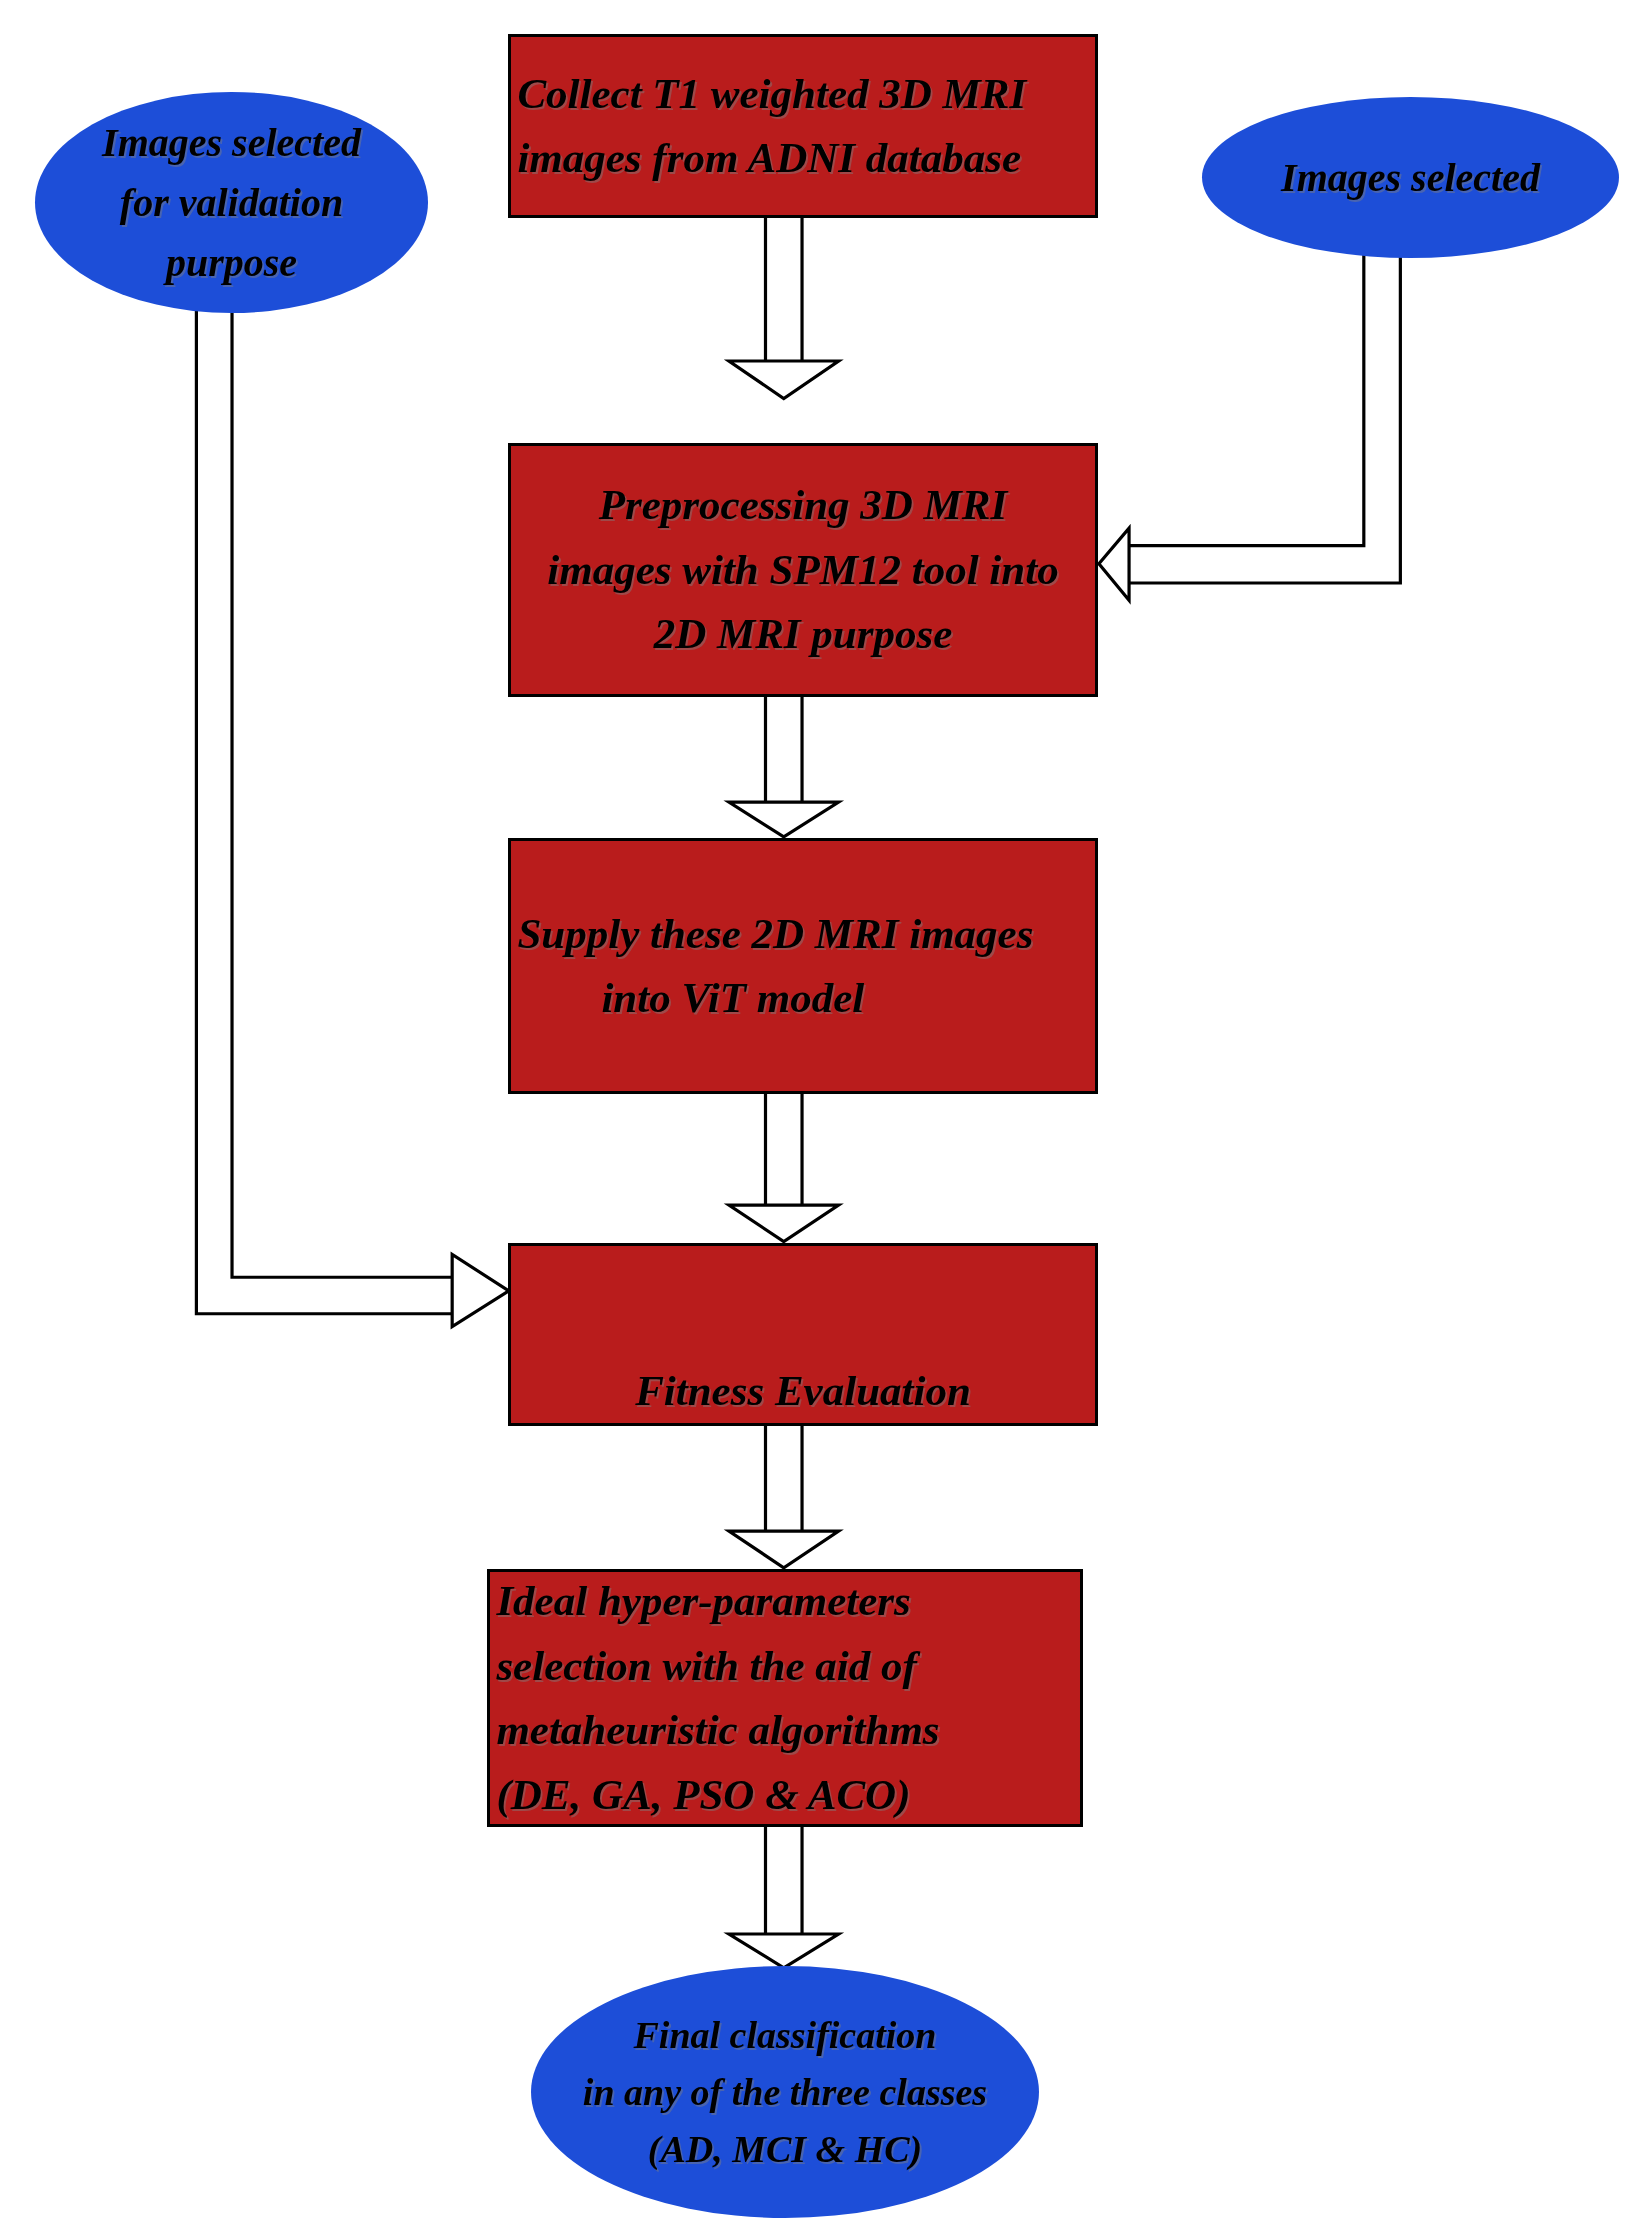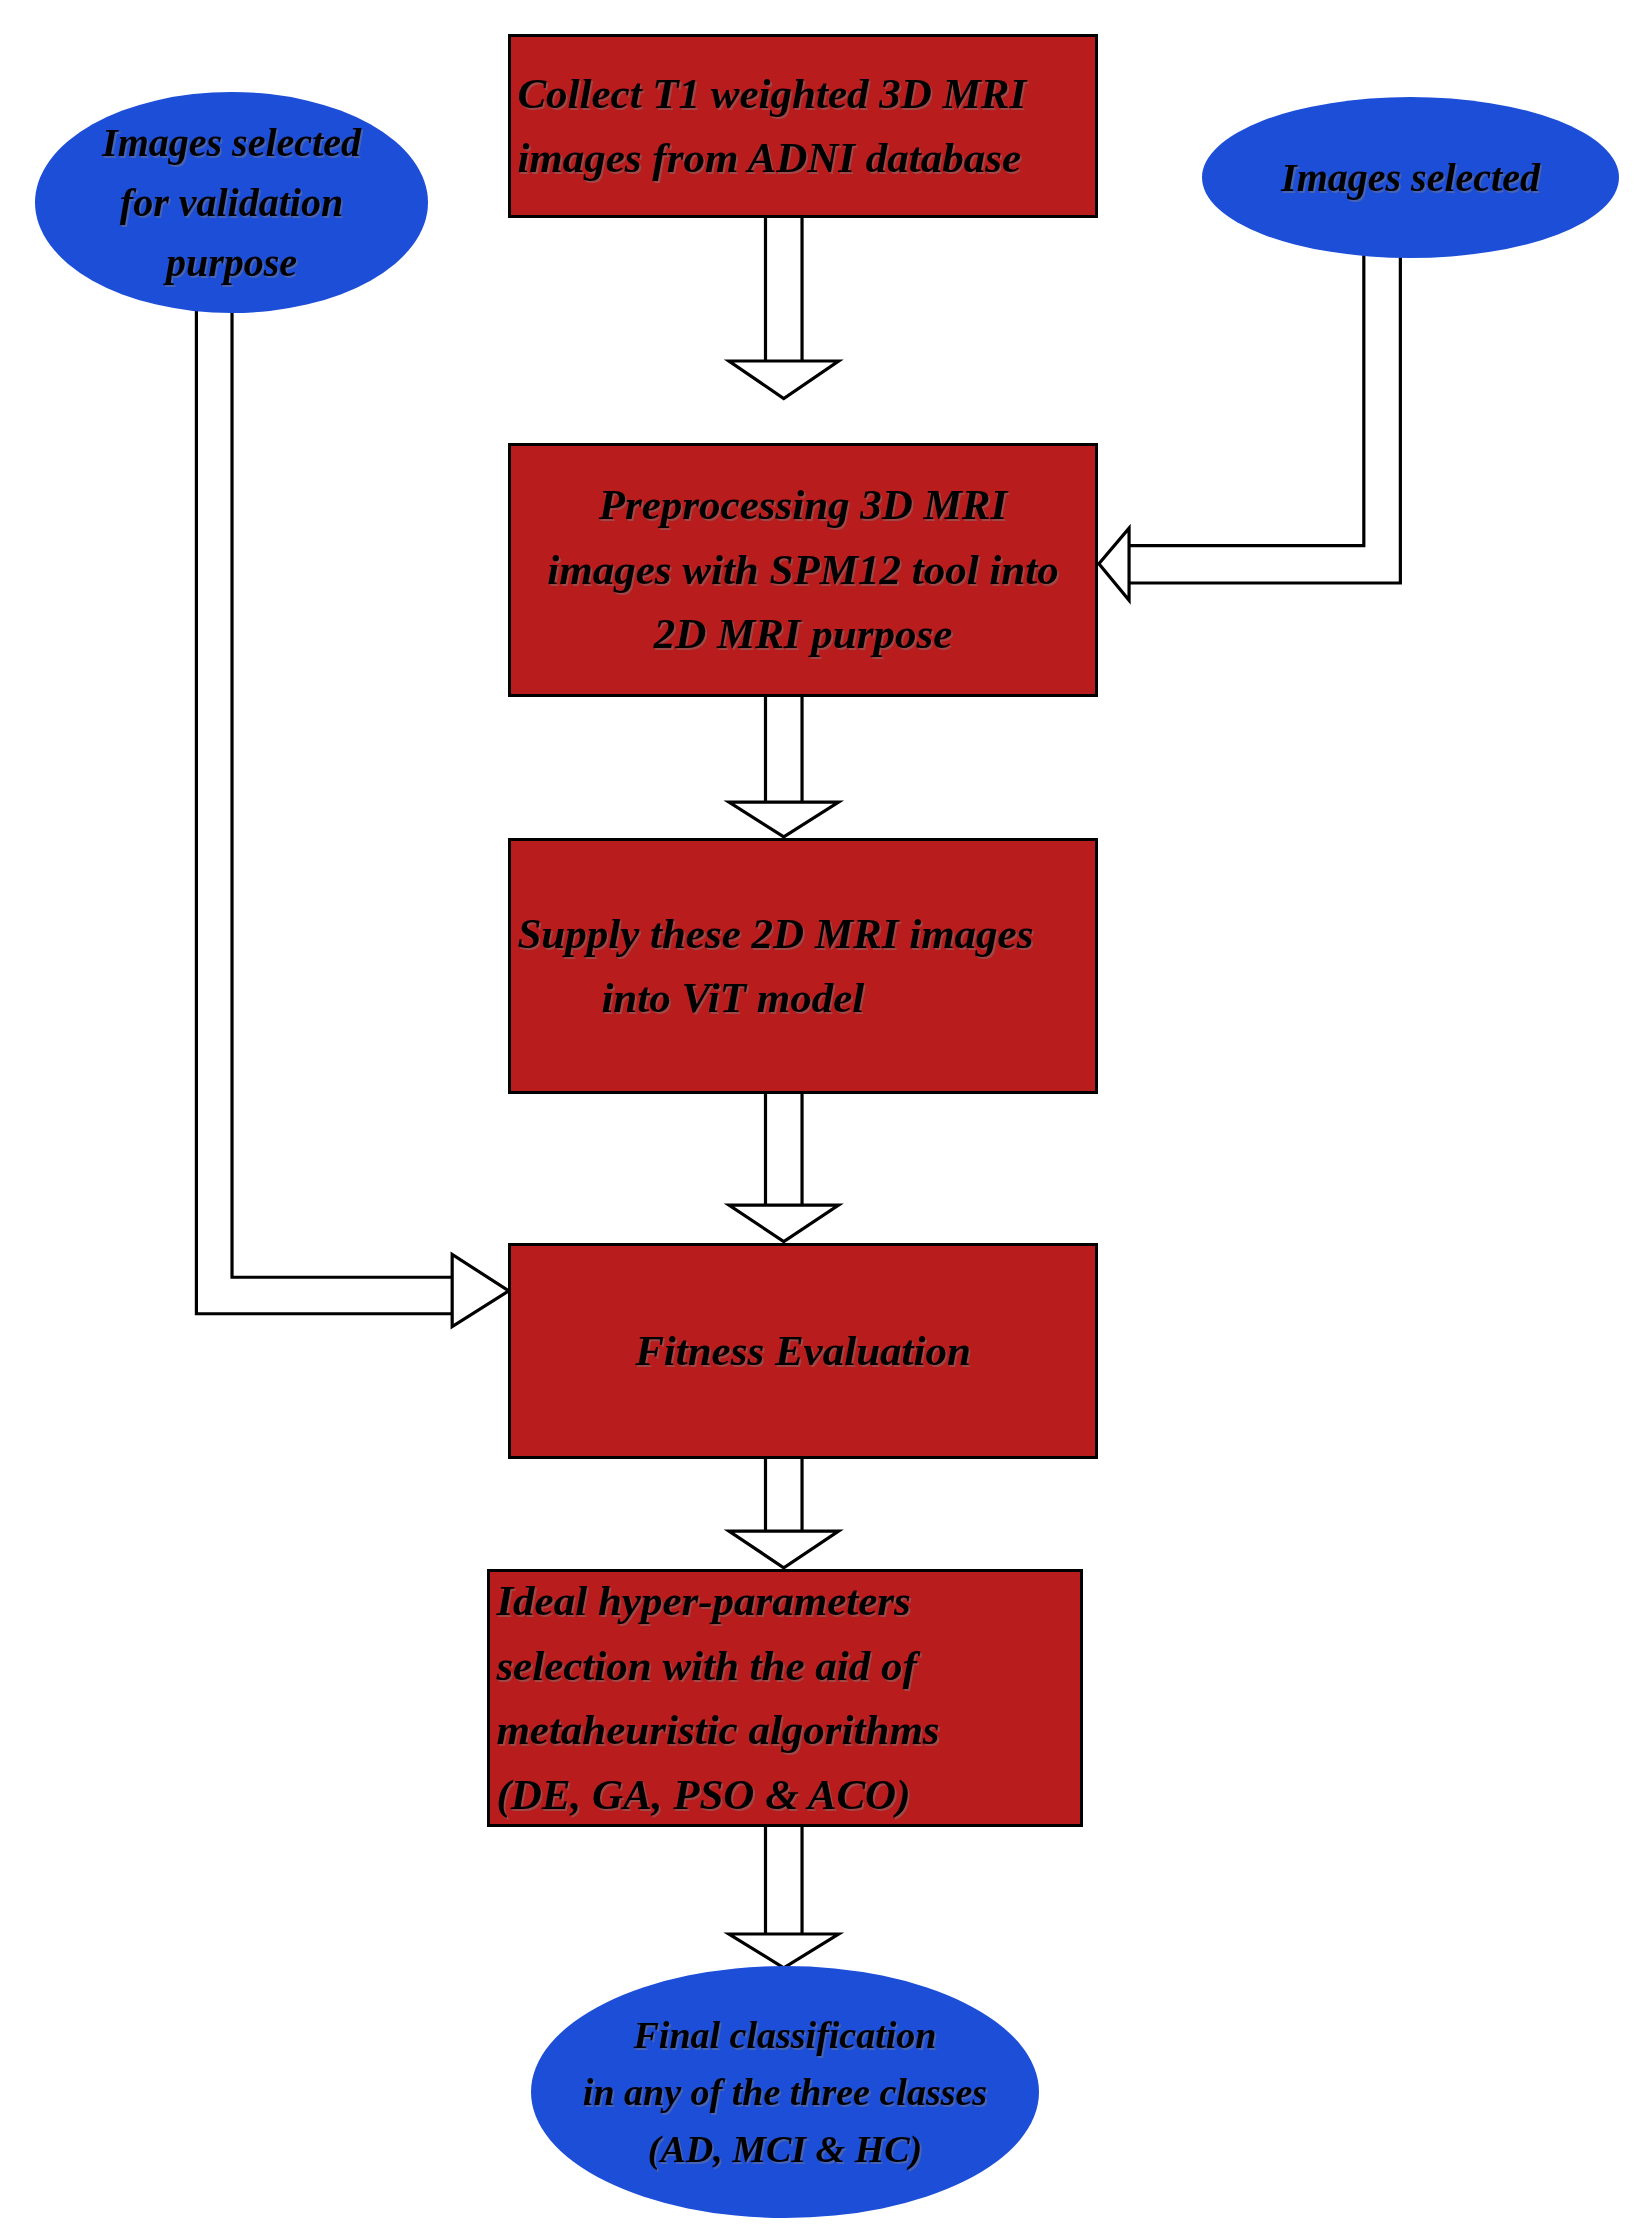--- a/index.html
+++ b/index.html
@@ -52,21 +52,21 @@
     background: #1d4ed8;
     border-radius: 50%;
     align-items: center;
     text-align: center;
     font-size: 40px;
     line-height: 1.5;
   }
   .b1 { left: 508px; top: 34px;   width: 590px; height: 184px; }
   .b2 { left: 508px; top: 399px;  width: 590px; height: 254px; margin-top: 44px; }
   .b3 { left: 508px; top: 838px;  width: 590px; height: 256px; }
-  .b4 { left: 508px; top: 1243px; width: 590px; height: 216px; }
+  .b4 { left: 508px; top: 1243px; width: 590px; height: 183px; justify-content: flex-end; }
   .b5 { left: 487px; top: 1569px; width: 596px; height: 258px; padding-left: 33px; }
   .b3 .line-indent { margin-left: 84px; }
   .e1 { left: 35px;   top: 92px;  width: 393px; height: 221px; }
   .e2 { left: 1202px; top: 97px;  width: 417px; height: 161px; }
   .e3 { left: 531px;  top: 1966px; width: 508px; height: 252px; font-size: 38px; }
   .txt-line { white-space: nowrap; }
 </style>
 </head>
 <body>
 

